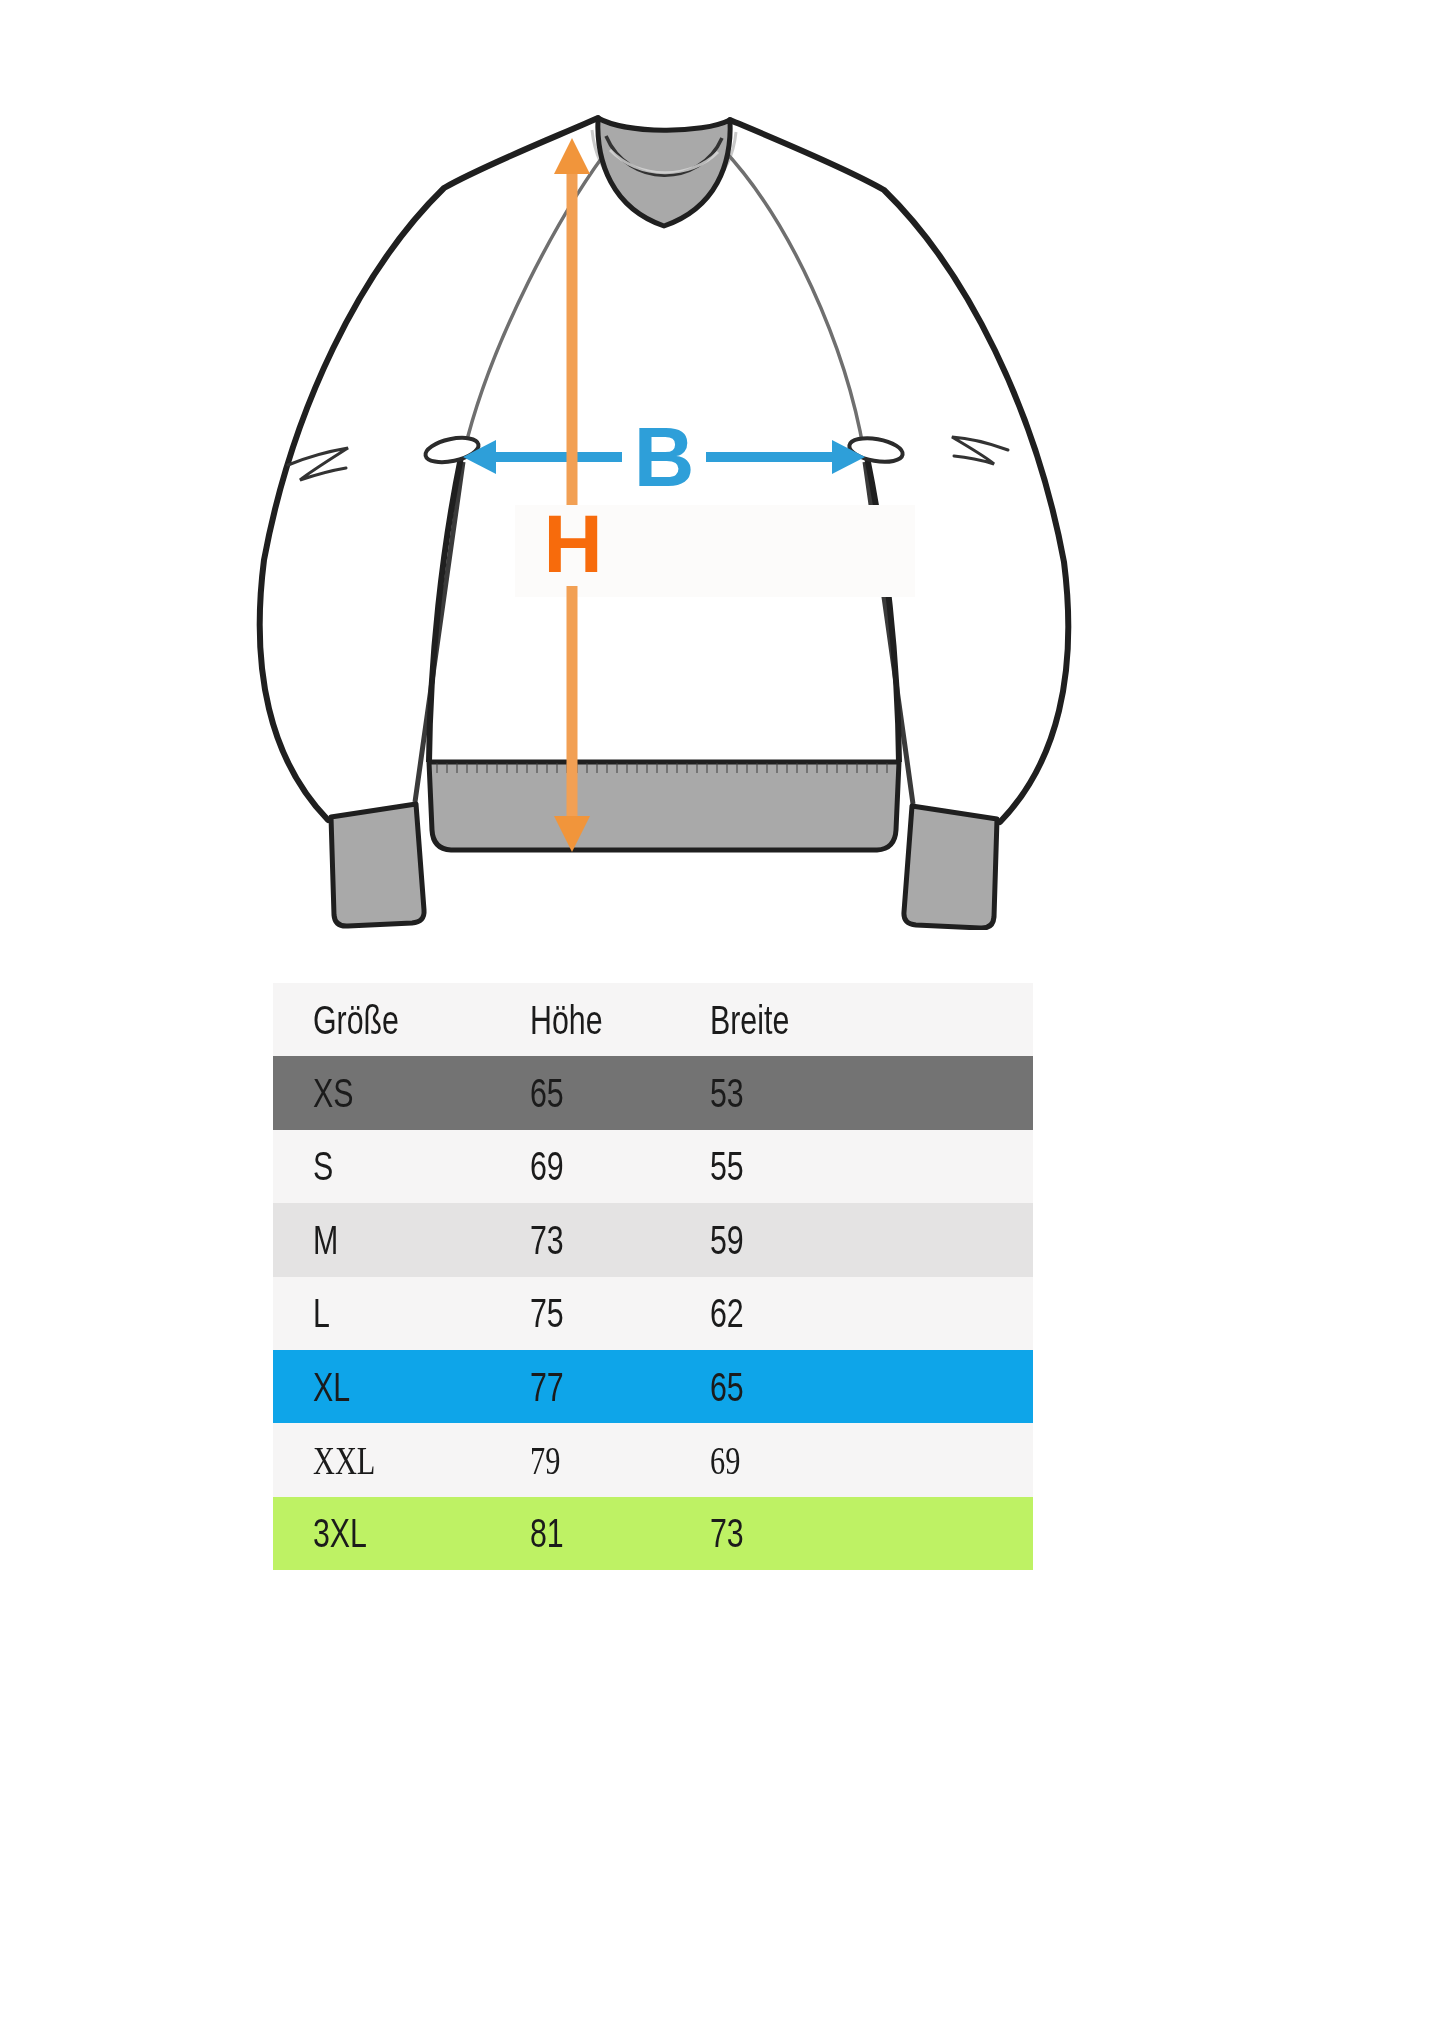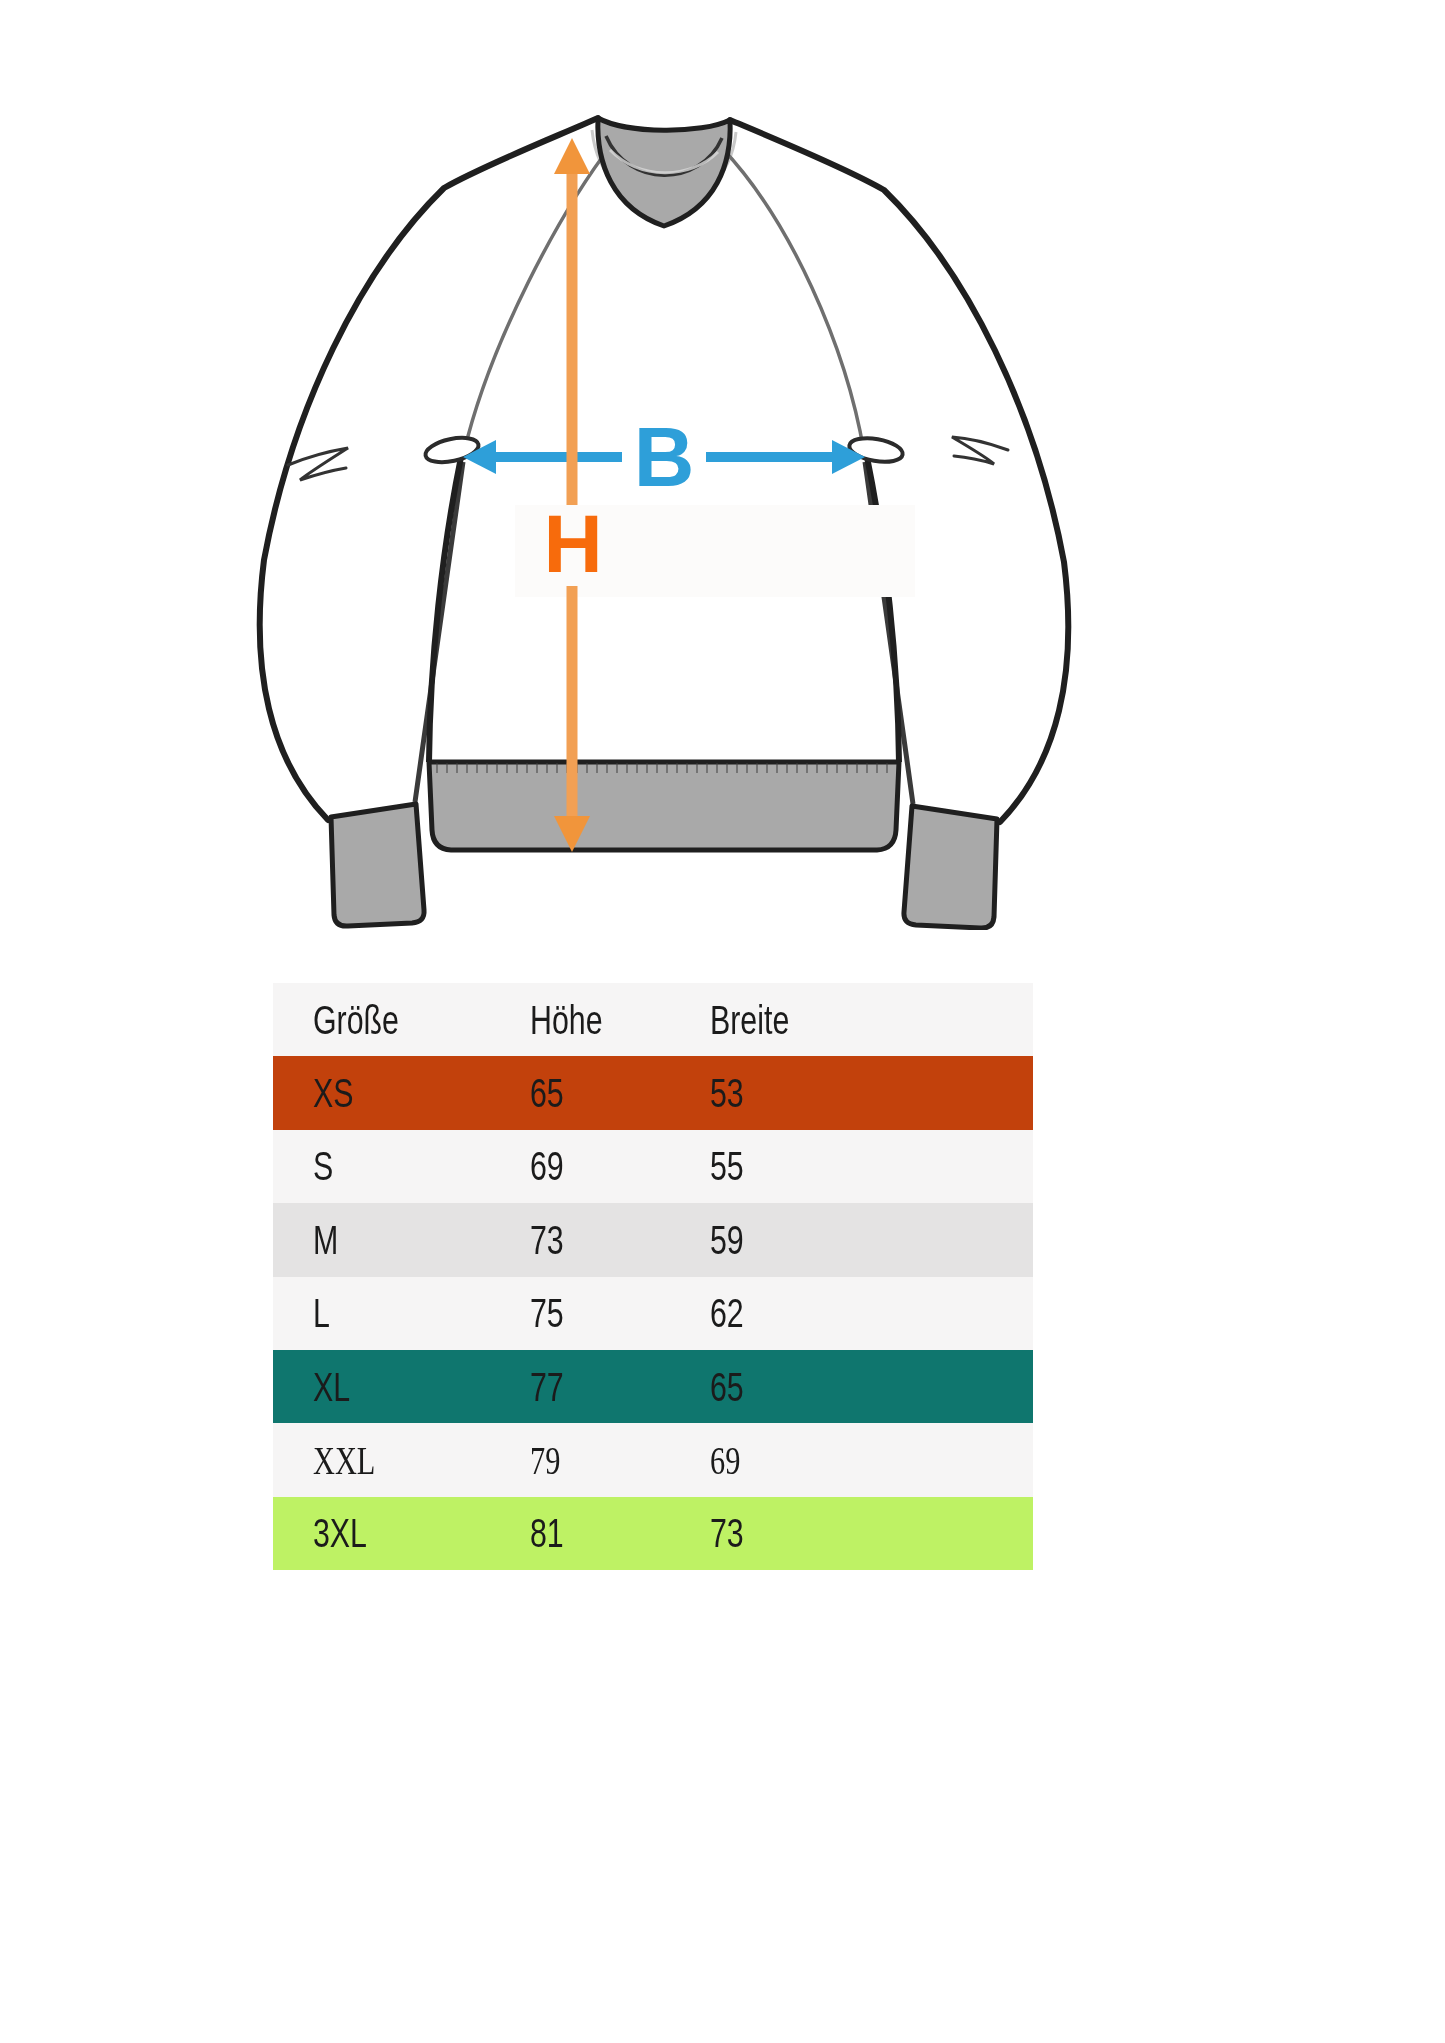--- a/index.html
+++ b/index.html
@@ -105,21 +105,21 @@
     </g>
   </svg>
 
   <div class="size-table">
     <div class="t-row" id="header-row" style="background: rgb(246, 245, 245);">
       <span class="c1">Größe</span>
       <span class="c2">Höhe</span>
       <span class="c3">Breite</span>
     </div>
 
-    <div class="t-row" style="background: #c2410c;">
+    <div class="t-row" style="background: #737373;">
       <span class="c1">XS</span>
       <span class="c2">65</span>
       <span class="c3">53</span>
     </div>
 
     <div class="t-row" style="background: rgb(246, 245, 245);">
       <span class="c1">S</span>
       <span class="c2">69</span>
       <span class="c3">55</span>
     </div>
@@ -129,21 +129,21 @@
       <span class="c2">73</span>
       <span class="c3">59</span>
     </div>
 
     <div class="t-row" style="background: rgb(246, 245, 245);">
       <span class="c1">L</span>
       <span class="c2">75</span>
       <span class="c3">62</span>
     </div>
 
-    <div class="t-row" style="background: #0f766e;">
+    <div class="t-row" style="background: #0ea5e9;">
       <span class="c1">XL</span>
       <span class="c2">77</span>
       <span class="c3">65</span>
     </div>
 
     <div class="t-row" style="background: rgb(246, 245, 245); font-family: Liberation Serif, serif;">
       <span class="c1">XXL</span>
       <span class="c2">79</span>
       <span class="c3">69</span>
     </div>

